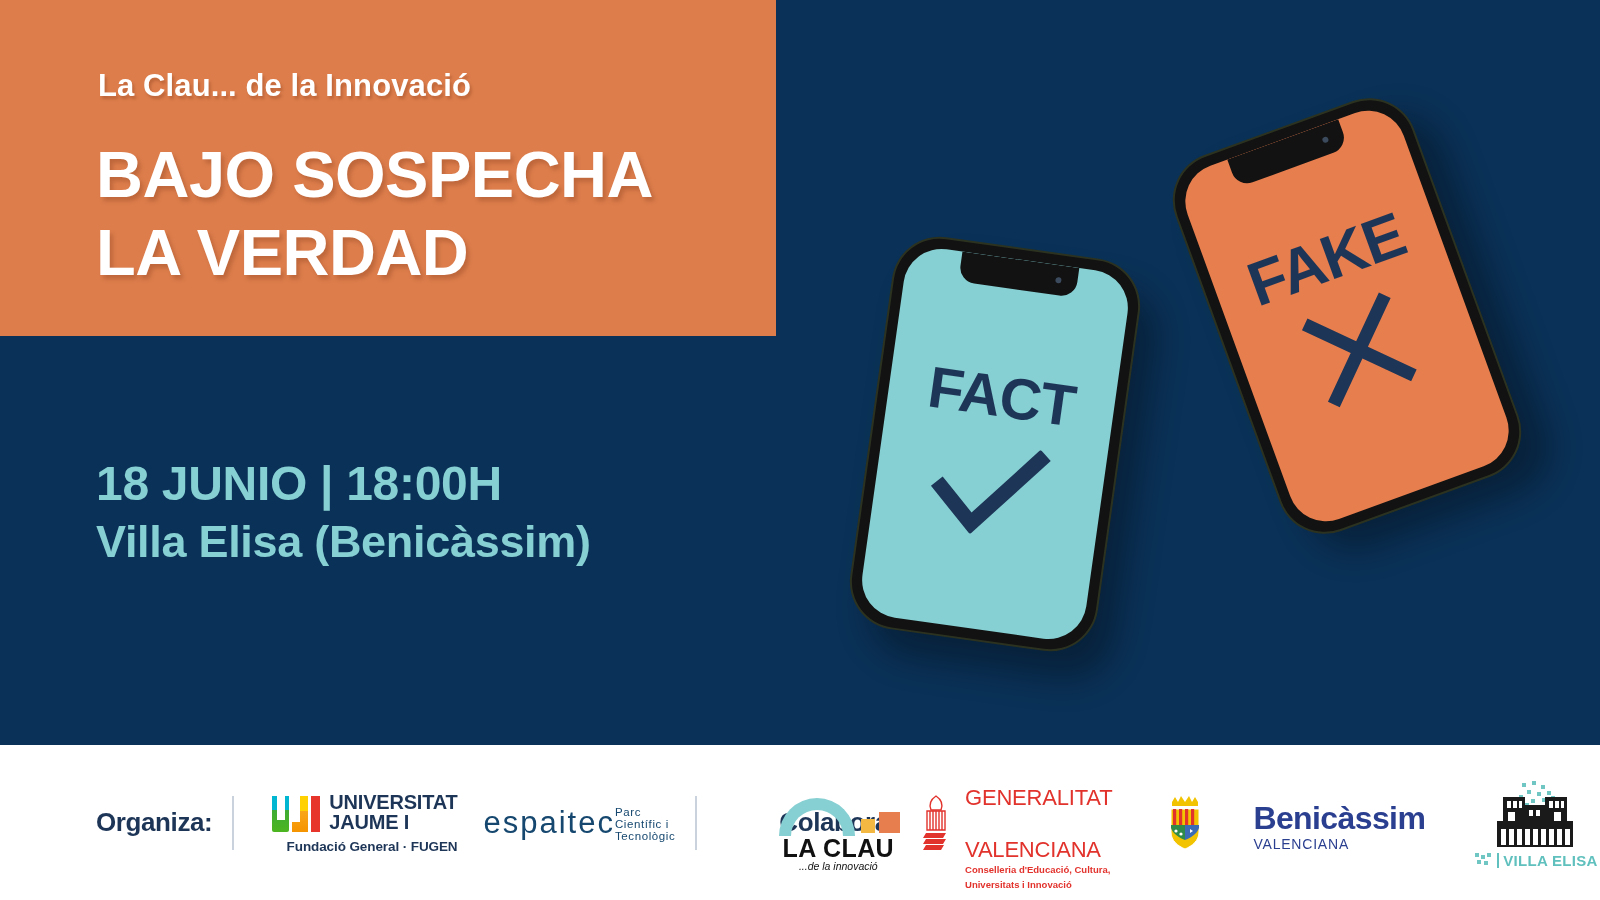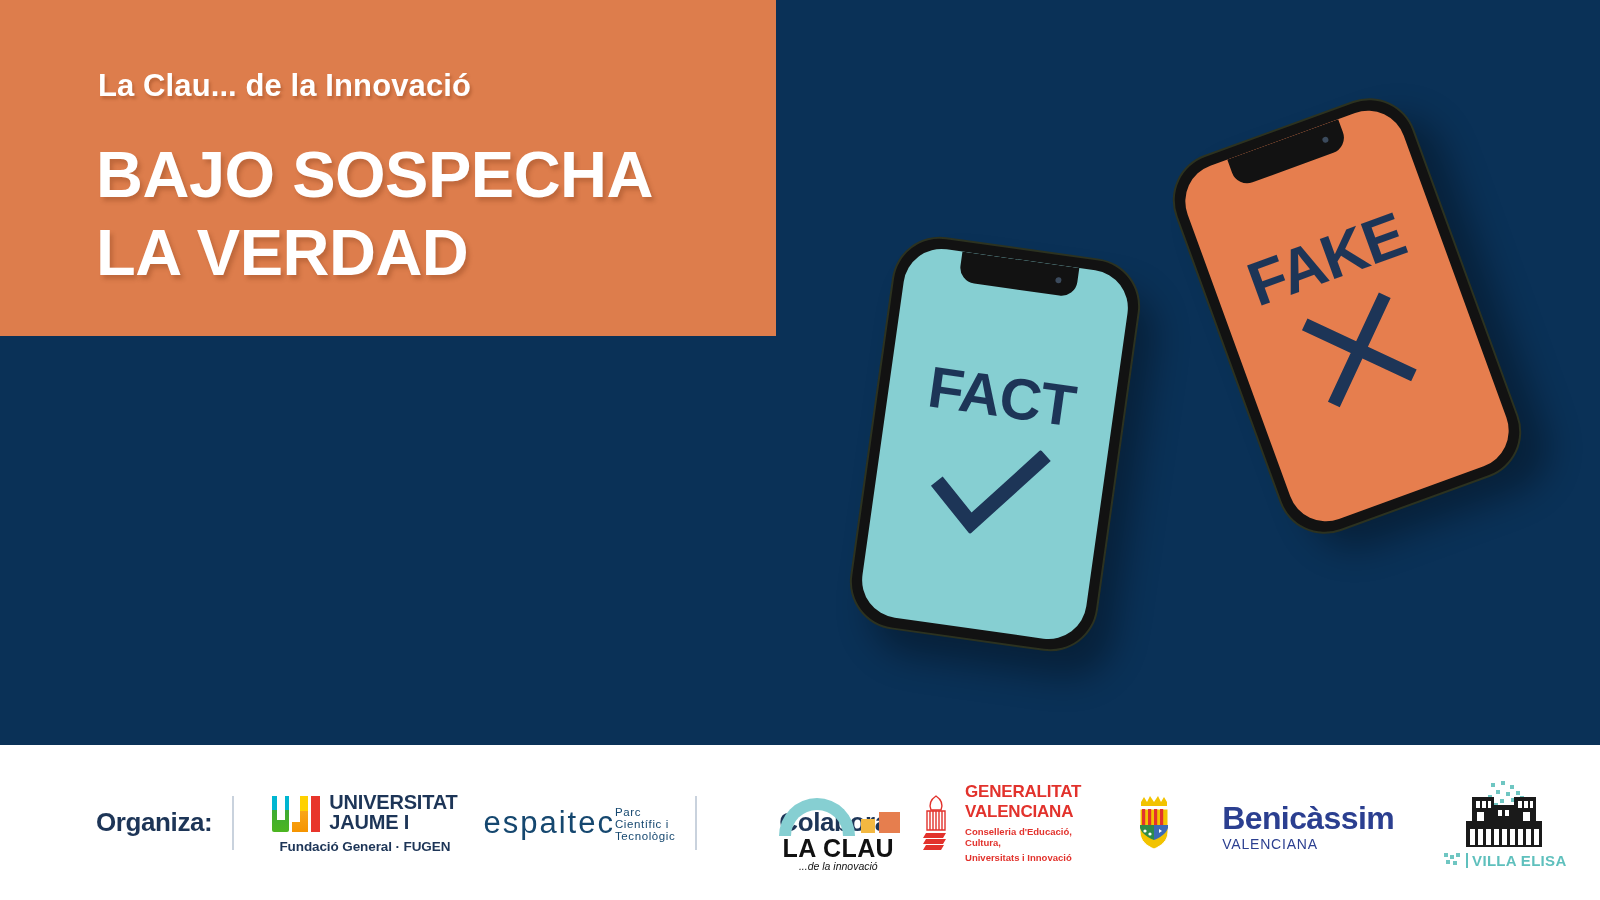--- a/index.html
+++ b/index.html
@@ -99,21 +99,21 @@
     display:flex;align-items:center;width:100%;padding:0 96px;
     box-sizing:border-box;
   }
   .foot-label{
     font-size:26px;font-weight:bold;color:#1d3557;letter-spacing:-.4px;
     white-space:nowrap;
   }
   .vdiv{width:2px;height:54px;background:#c9d2dd;margin:0 20px;flex:none;}
 
   
-  .uji{display:flex;flex-direction:column;align-items:center;margin-left:18px;}
+  .uji{display:flex;flex-direction:column;align-items:flex-end;margin-left:18px;}
   .uji-row{display:flex;align-items:flex-end;}
   .uji-mark{display:flex;align-items:flex-end;height:36px;gap:3px;margin-right:9px;}
   .uji-u{
     width:17px;height:36px;
     background:linear-gradient(#00b6d1 0%,#00b6d1 38%,#3eaa35 39%,#4cb520 100%);
     border-bottom-left-radius:2px;border-bottom-right-radius:2px;
     position:relative;
   }
   .uji-u::after{
     content:"";position:absolute;left:4.5px;top:0;width:8px;height:24px;background:#ffffff;
@@ -159,21 +159,21 @@
   .laclau-sub{
     position:absolute;left:0;top:74px;width:118px;text-align:center;
     font-size:10.5px;font-style:italic;color:#111111;
   }
 
   
   .gva{display:flex;align-items:center;margin-left:20px;}
   .gva-shield{width:38px;height:58px;margin-right:10px;flex:none;}
   .gva-text{display:flex;flex-direction:column;}
   .gva-name{
-    font-size:17px;font-weight:bold;color:#e2322c;line-height:20px;letter-spacing:-.2px;
+    font-size:22px;font-weight:normal;color:#e2322c;line-height:20px;letter-spacing:-.2px;margin-top:32px;
   }
   .gva-sub{
     font-size:9.5px;font-weight:bold;color:#e2322c;line-height:11px;margin-top:4px;
   }
 
   
   .benic{display:flex;align-items:flex-end;margin-left:50px;gap:35px;}
   .benic-crest{width:46px;height:58px;margin-right:10px;flex:none;}
   .benic-text{display:flex;flex-direction:column;}
   .benic-name{
@@ -202,20 +202,24 @@
 
   <div class="orange-block"></div>
 
   <div class="kicker">La Clau... de la Innovació</div>
 
   <div class="title">
     <div>BAJO SOSPECHA</div>
     <div>LA VERDAD</div>
   </div>
 
+  <div class="event-info">
+    <div class="event-date">18 JUNIO | 18:00H</div>
+    <div class="event-venue">Villa Elisa (Benicàssim)</div>
+  </div>
 
   <div class="phone" id="phone-fact">
     <div class="frame"></div>
     <div class="screen">
       <div class="notch">
         <div class="cam"></div>
       </div>
       <div class="scr-label">FACT</div>
       <div class="scr-mark">
         <svg class="check-svg" width="118" height="92" viewBox="0 0 118 92" aria-hidden="true">

